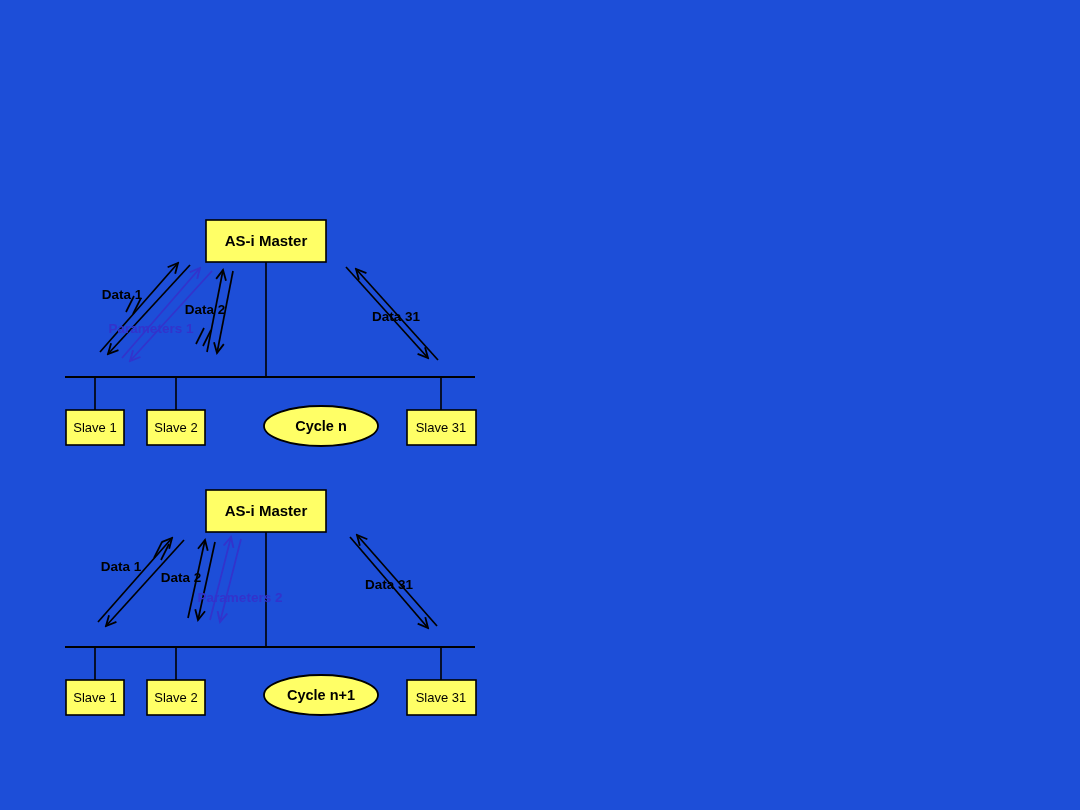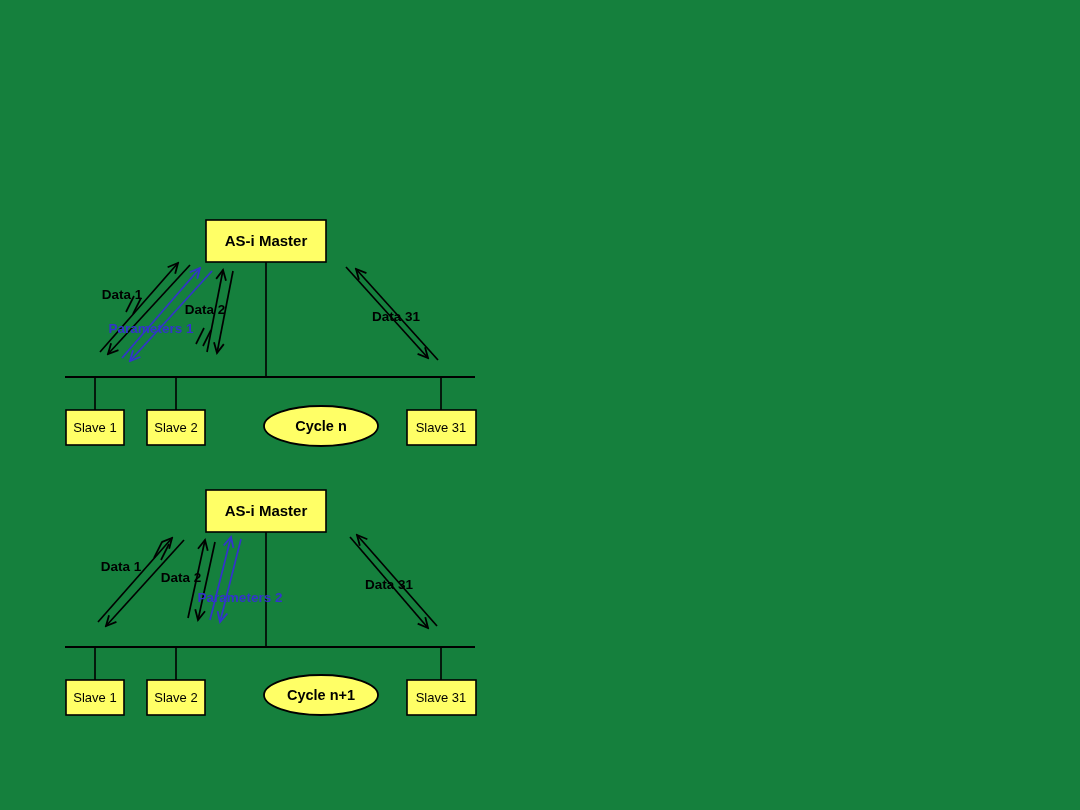--- a/index.html
+++ b/index.html
@@ -1,19 +1,19 @@
 <!DOCTYPE html>
 <html><head>
 <meta charset="utf-8">
 <style>
   html,body{margin:0;padding:0;background:#ffffff;}
   .page{
     position:relative;
     width:1080px;height:810px;
-    background:#15803d;
+    background:#1d4ed8;
     font-family:"Liberation Sans", sans-serif;
     overflow:hidden;
   }
   svg{display:block;}
   .node-border{stroke:#000000;stroke-width:1.6;}
   .ellipse-border{stroke:#000000;stroke-width:1.8;}
   .bus{stroke:#000000;stroke-width:2.2;}
   .drop{stroke:#000000;stroke-width:1.6;}
   .flow{stroke-width:1.7;fill:none;}
   .slash{stroke-width:1.7;}

